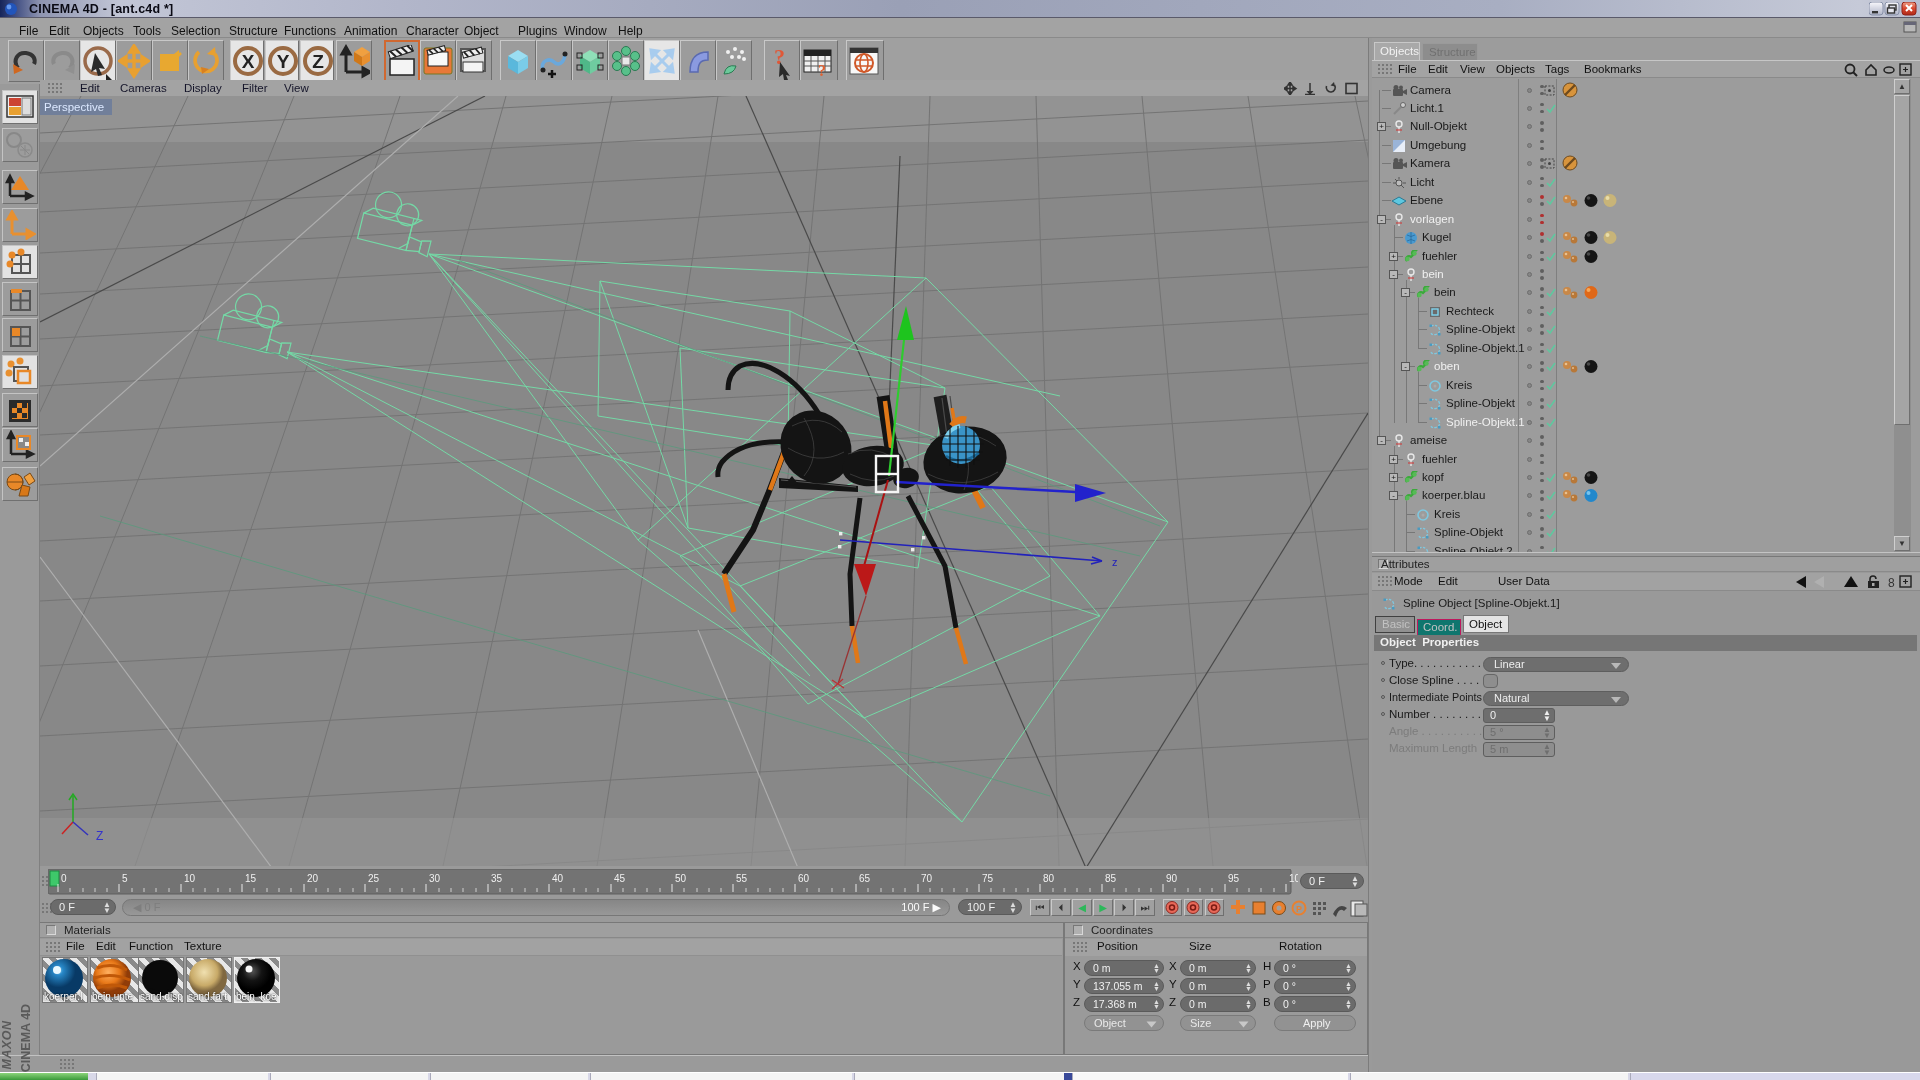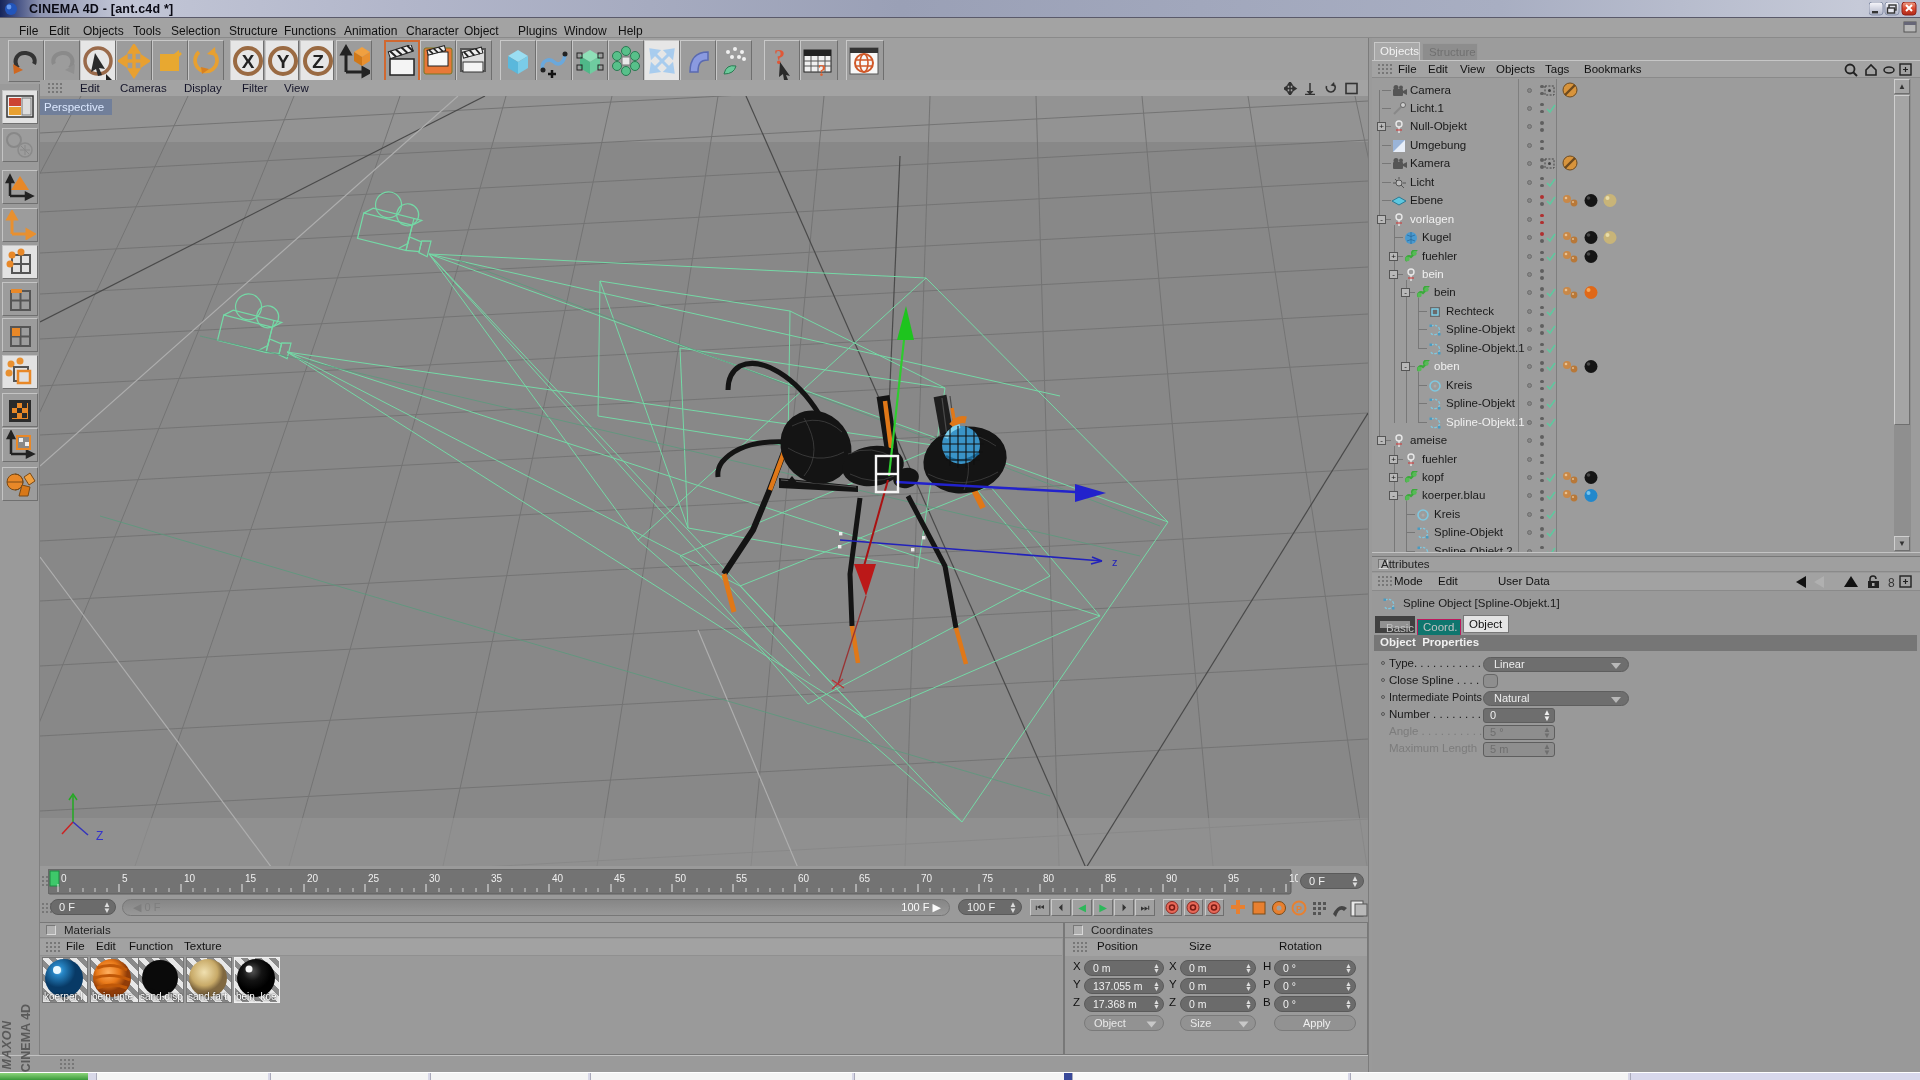--- a/index.html
+++ b/index.html
@@ -1512,21 +1512,21 @@
           </svg>
 </div>
 <div class="abs" style="left:10px;top:40px;width:400px;height:16px">
           <svg width="15" height="14" style="position:absolute;top:0">
             <path d="M 3,3 q 5,-2 8,2 q 2,4 -2,6 q -5,2 -7,-2" fill="none" stroke="#7fc8e0" stroke-width="1.3" stroke-dasharray="2.5,1.5"></path>
             <rect x="1.5" y="1.5" width="2.5" height="2.5" fill="#4a9ac0"></rect>
             <rect x="10" y="10" width="2.5" height="2.5" fill="#4a9ac0"></rect>
           </svg>
           <span style="position:absolute;left:21px;top:0;font-size:11.5px;color:#1a1a1a">Spline Object [Spline-Objekt.1]</span>
         </div>
-<div class="abs" style="left:3px;top:59px;width:40px;height:17px;background:#919191;border:5px solid #404040;color:#c2c2c2;font-size:11.5px;padding:1px 0 0 6px">Basic</div>
+<div class="abs" style="left:3px;top:59px;width:40px;height:17px;background:#919191;border:1px solid #404040;color:#c2c2c2;font-size:11.5px;padding:1px 0 0 6px">Basic</div>
 <div class="abs" style="left:45px;top:62px;width:44px;height:17px;background:#0f766e;border:1px solid #be185d;color:#c2c2c2;font-size:11.5px;padding:1px 0 0 5px">Coord.</div>
 <div class="abs" style="left:91px;top:58px;width:46px;height:18px;background:#e4e4e4;border:1px solid #777;color:#111;font-size:11.5px;padding:2px 0 0 5px">Object</div>
 <div class="abs" style="left:2px;top:78px;width:543px;height:16px;background:#767676;color:#f0f0f0;font-size:11.5px;font-weight:bold;padding:1px 0 0 6px">Object&nbsp; Properties</div>
 <div class="abs" style="left:9px;top:104px;width:4px;height:4px;border-radius:3px;border:1px solid #555"></div>
         <span style="position:absolute;left:17px;top:100px;font-size:11.5px;color:#1a1a1a">Type. . . . . . . . . . .</span>
         <div class="abs" style="left:111px;top:100px;width:146px;height:15px;background:#6e6e6e;border-radius:8px;border:1px solid #5e5e5e">
           <span style="position:absolute;left:10px;top:0px;font-size:11px;color:#eee">Linear</span>
           <svg style="position:absolute;right:6px;top:4px" width="12" height="8">
             <path d="M 1,1 L 11,1 L 6,7 Z" fill="#b8b8b8"></path>
           </svg>

